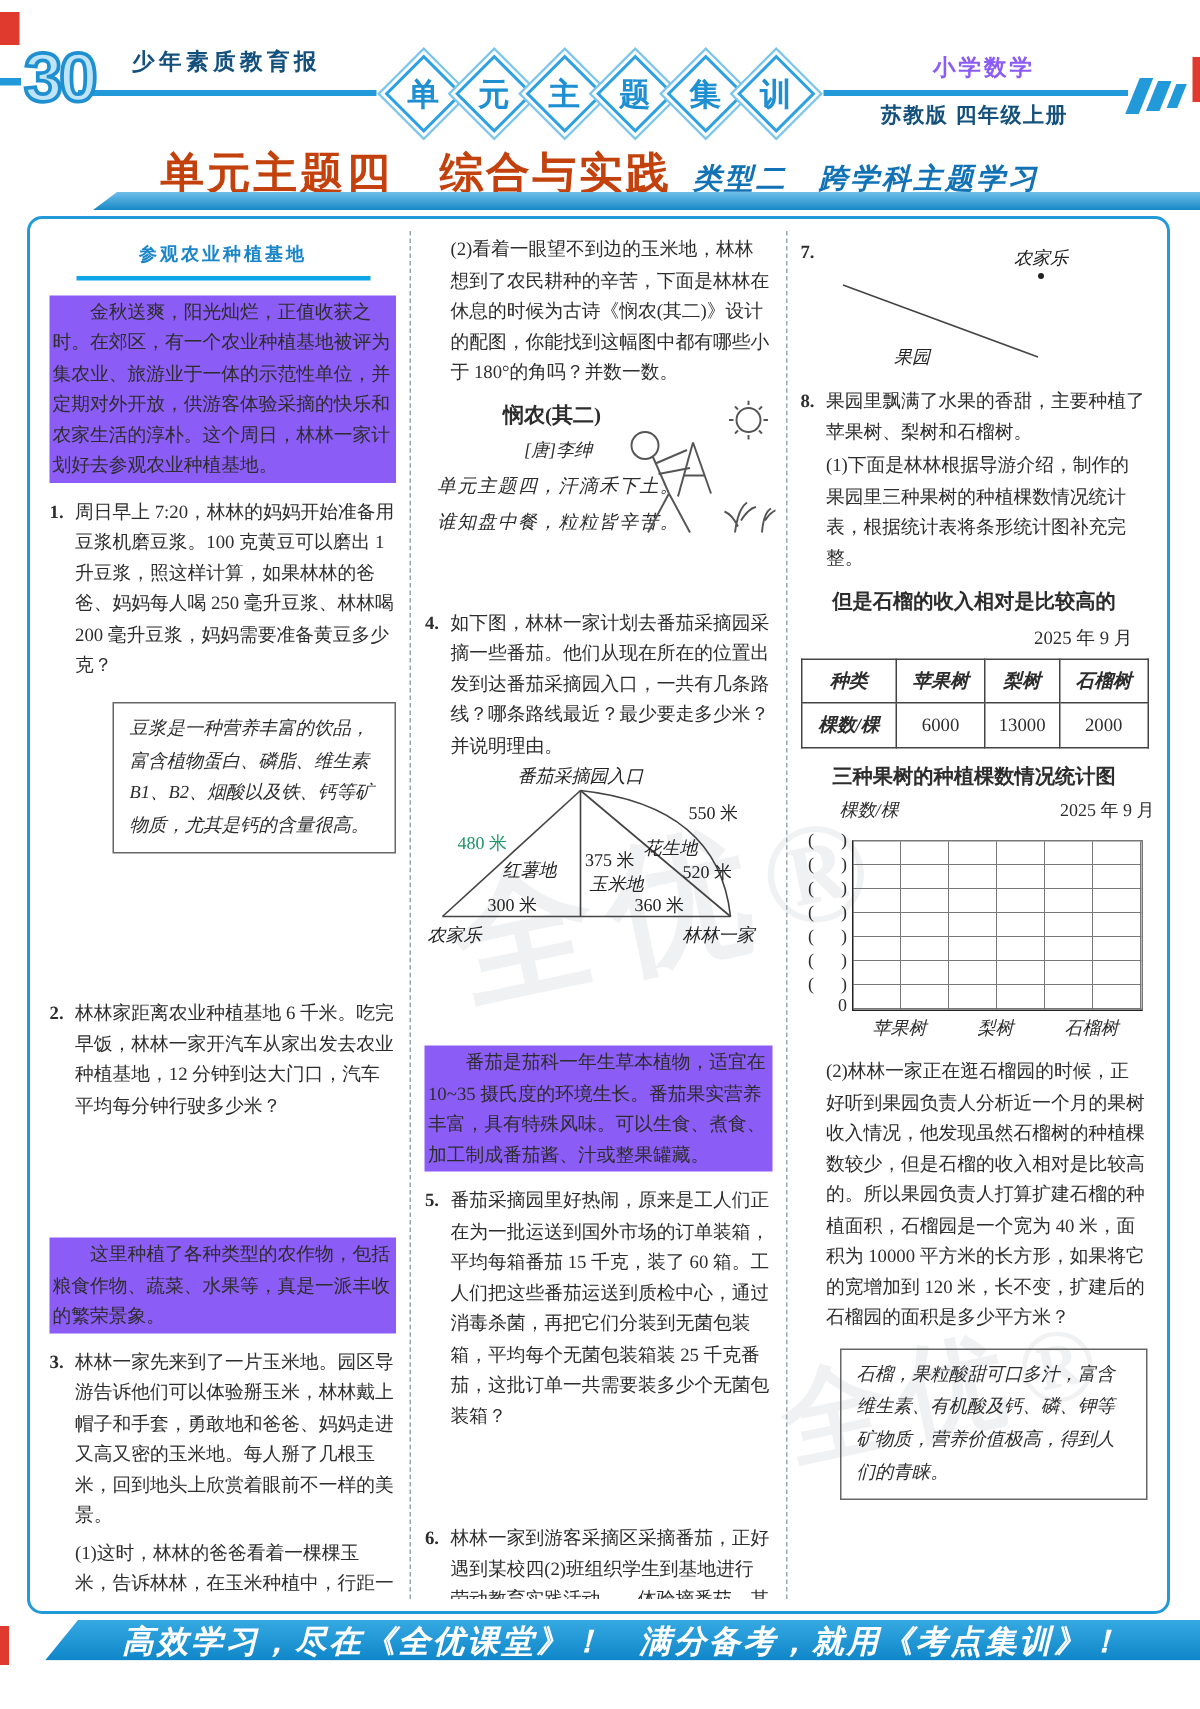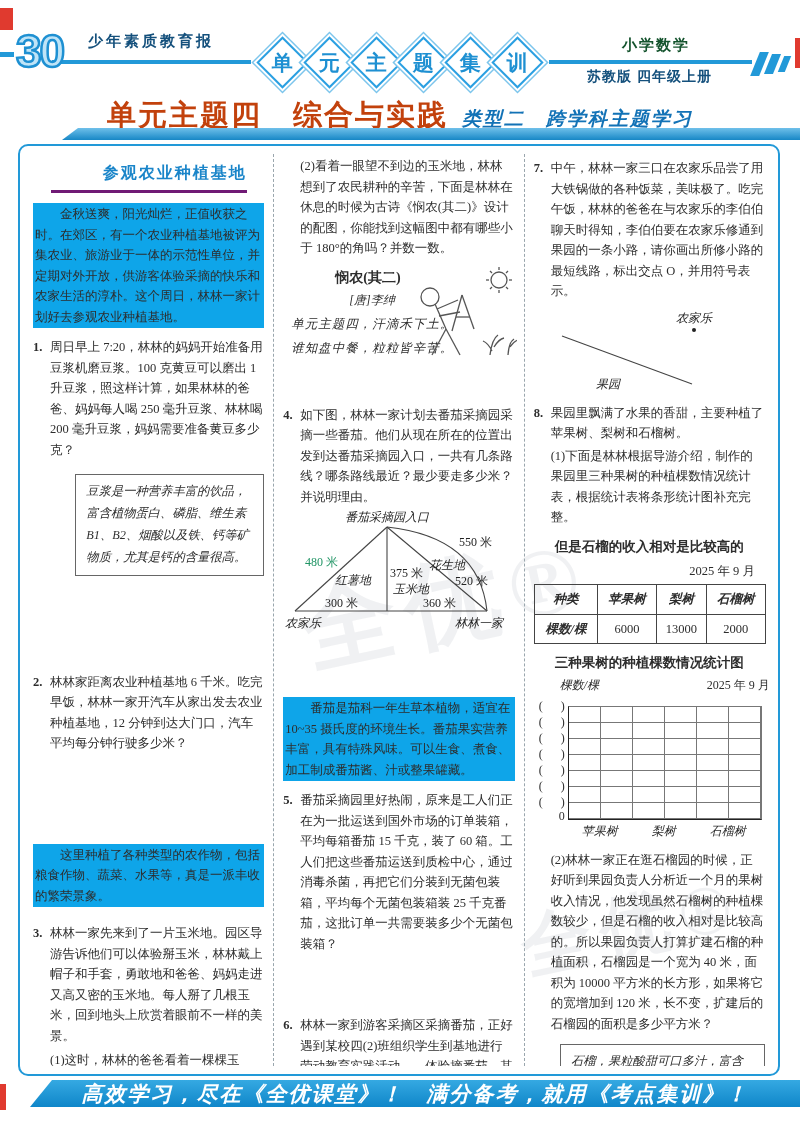--- a/index.html
+++ b/index.html
@@ -11,21 +11,21 @@
   .redmark-tl{position:absolute;left:0;top:8px;width:13px;height:22px;background:#e03a2f;}
   .redmark-r{position:absolute;right:0;top:38px;width:5px;height:30px;background:#e03a2f;}
   .hdr-line{position:absolute;left:52px;top:60px;width:700px;height:4px;background:#2299d8;}
   .issue{position:absolute;left:16px;top:28px;font-family:"Liberation Sans","DejaVu Sans",sans-serif;
          font-size:46px;font-weight:bold;color:#bfe4f7;-webkit-text-stroke:2.5px #1e90d2;
          text-shadow:0 0 1px #1e90d2;letter-spacing:-2px;line-height:1;}
   .issue-dash{position:absolute;left:0;top:52px;width:14px;height:5px;background:#2299d8;}
   .paper-name{position:absolute;left:88px;top:32px;font-family:"Liberation Sans",sans-serif;
               font-size:15px;font-weight:bold;color:#14507c;letter-spacing:3px;}
   .subject{position:absolute;right:110px;top:36px;font-family:"Liberation Sans",sans-serif;
-           font-size:15px;font-weight:bold;color:#14532d;letter-spacing:2px;}
+           font-size:15px;font-weight:bold;color:#8b5cf6;letter-spacing:2px;}
   .edition{position:absolute;right:88px;top:68px;font-family:"Liberation Sans",sans-serif;
            font-size:14px;font-weight:bold;color:#14507c;letter-spacing:1px;}
   .slants{position:absolute;right:12px;top:52px;display:flex;gap:4px;}
   .slants i{display:block;width:9px;height:24px;background:#2299d8;transform:skewX(-22deg);}
   .slants i:nth-child(2){height:20px;margin-top:2px;}
   .slants i:nth-child(3){height:16px;margin-top:4px;width:7px;}
   .diamonds{position:absolute;left:50%;top:38px;transform:translateX(-50%);
             display:flex;background:#fff;padding:0 8px;}
   .diamond{width:33px;height:33px;border:2.5px solid #2ba0e2;box-shadow:0 0 0 2px #fff,0 0 0 3.5px #7cc5ec;
            background:#fff;transform:rotate(45deg);margin:6px 5px;display:flex;align-items:center;justify-content:center;}
@@ -44,24 +44,24 @@
   .frame{position:absolute;left:18px;top:144px;width:762px;height:932px;
          border:2px solid #2299d8;border-radius:10px;display:flex;box-sizing:border-box;padding:8px 4px;}
   .col{flex:1;padding:2px 9px;font-size:12.5px;line-height:1.64;box-sizing:border-box;overflow:hidden;}
   .col + .col{border-left:1.5px dashed #9aa6ad;}
 
   .watermark{position:absolute;font-size:95px;color:rgba(170,180,188,.18);font-weight:bold;
              transform:rotate(-12deg);pointer-events:none;letter-spacing:10px;}
   .wm1{left:300px;top:540px;} .wm2{left:520px;top:880px;font-size:70px;}
 
   
-  .sec-title{display:block;width:196px;margin:4px auto 10px;text-align:right;
-             font-family:"Liberation Sans",sans-serif;font-size:16px;font-weight:bold;color:#1a85c9;
-             letter-spacing:2px;border-bottom:3px solid #701a75;padding-bottom:4px;}
-  .hl{background:#0ea5e9;padding:1px 2px;}
+  .sec-title{display:block;width:196px;margin:4px auto 10px;text-align:center;
+             font-family:"Liberation Sans",sans-serif;font-size:12px;font-weight:bold;color:#1a85c9;
+             letter-spacing:2px;border-bottom:3px solid #0ea5e9;padding-bottom:4px;}
+  .hl{background:#8b5cf6;padding:1px 2px;}
   .indent{text-indent:2em;}
   .prob{position:relative;padding-left:17px;margin-top:9px;}
   .pnum{position:absolute;left:0;top:0;font-weight:bold;}
   .subq{padding-left:17px;}
   .notebox{border:1px solid #666;padding:6px 10px;font-style:italic;line-height:1.78;
            font-size:12.3px;box-sizing:border-box;}
   .box-soy{width:189px;margin:14px 0 96px auto;}
   .box-pom{width:205px;margin:10px 0 26px auto;}
   .gap-lg{height:74px;} .gap-md{height:52px;}
 
@@ -170,21 +170,21 @@
 
       <div class="notebox box-soy">豆浆是一种营养丰富的饮品，富含植物蛋白、磷脂、维生素 B1、B2、烟酸以及铁、钙等矿物质，尤其是钙的含量很高。</div>
 
       <div class="prob">
         <span class="pnum">2.</span>
         <span>林林家距离农业种植基地 6 千米。吃完早饭，林林一家开汽车从家出发去农业种植基地，12 分钟到达大门口，汽车平均每分钟行驶多少米？</span>
       </div>
 
       <div class="gap-lg"></div>
 
-      <p class="hl indent" style="margin:16px 0;">这里种植了各种类型的农作物，包括粮食作物、蔬菜、水果等，真是一派丰收的繁荣景象。</p>
+      <p class="hl indent" style="margin:4px 0;">这里种植了各种类型的农作物，包括粮食作物、蔬菜、水果等，真是一派丰收的繁荣景象。</p>
 
       <div class="prob">
         <span class="pnum">3.</span>
         <span>林林一家先来到了一片玉米地。园区导游告诉他们可以体验掰玉米，林林戴上帽子和手套，勇敢地和爸爸、妈妈走进又高又密的玉米地。每人掰了几根玉米，回到地头上欣赏着眼前不一样的美景。</span>
       </div>
       <div class="subq" style="margin-top:4px;">(1)这时，林林的爸爸看着一棵棵玉米，告诉林林，在玉米种植中，行距一般为 70~90 厘米，株距为 20~40 厘米。这种种植方式可以提供足够的空间，使玉米植株能够充分利用土地养分，减少植株之间的竞争。如果一棵玉米的占地面积是 32 平方分米，8 平方米的土地上最多能种植多少棵玉米？</div>
     </div>
 
     <div class="col">
       <div class="subq">(2)看着一眼望不到边的玉米地，林林想到了农民耕种的辛苦，下面是林林在休息的时候为古诗《悯农(其二)》设计的配图，你能找到这幅图中都有哪些小于 180°的角吗？并数一数。</div>
@@ -260,21 +260,20 @@
 
       <div class="prob">
         <span class="pnum">6.</span>
         <span>林林一家到游客采摘区采摘番茄，正好遇到某校四(2)班组织学生到基地进行劳动教育实践活动——体验摘番茄。其中，男生和女生采摘的总数量同样多，参加活动的有 15 名女生，平均每名女生采摘 24 个番茄，平均每名男生比每名女生多采摘 6 个番茄。四(2)班有多少名学生参加活动？</span>
       </div>
     </div>
 
     <div class="col">
       <div class="prob" style="margin-top:2px;">
         <span class="pnum">7.</span>
-        <span>中午，林林一家三口在农家乐品尝了用大铁锅做的各种饭菜，美味极了。吃完午饭，林林的爸爸在与农家乐的李伯伯聊天时得知，李伯伯要在农家乐修通到果园的一条小路，请你画出所修小路的最短线路，标出交点 O，并用符号表示。</span>
       </div>
 
       <svg class="diagram" width="230" height="88" viewBox="0 0 230 88">
         <text x="142" y="16">农家乐</text>
         <circle cx="160" cy="24" r="2" fill="#222"></circle>
         <line x1="28" y1="30" x2="158" y2="78" stroke="#444" stroke-width="1.1"></line>
         <text x="62" y="82">果园</text>
       </svg>
 
       <div class="prob">

